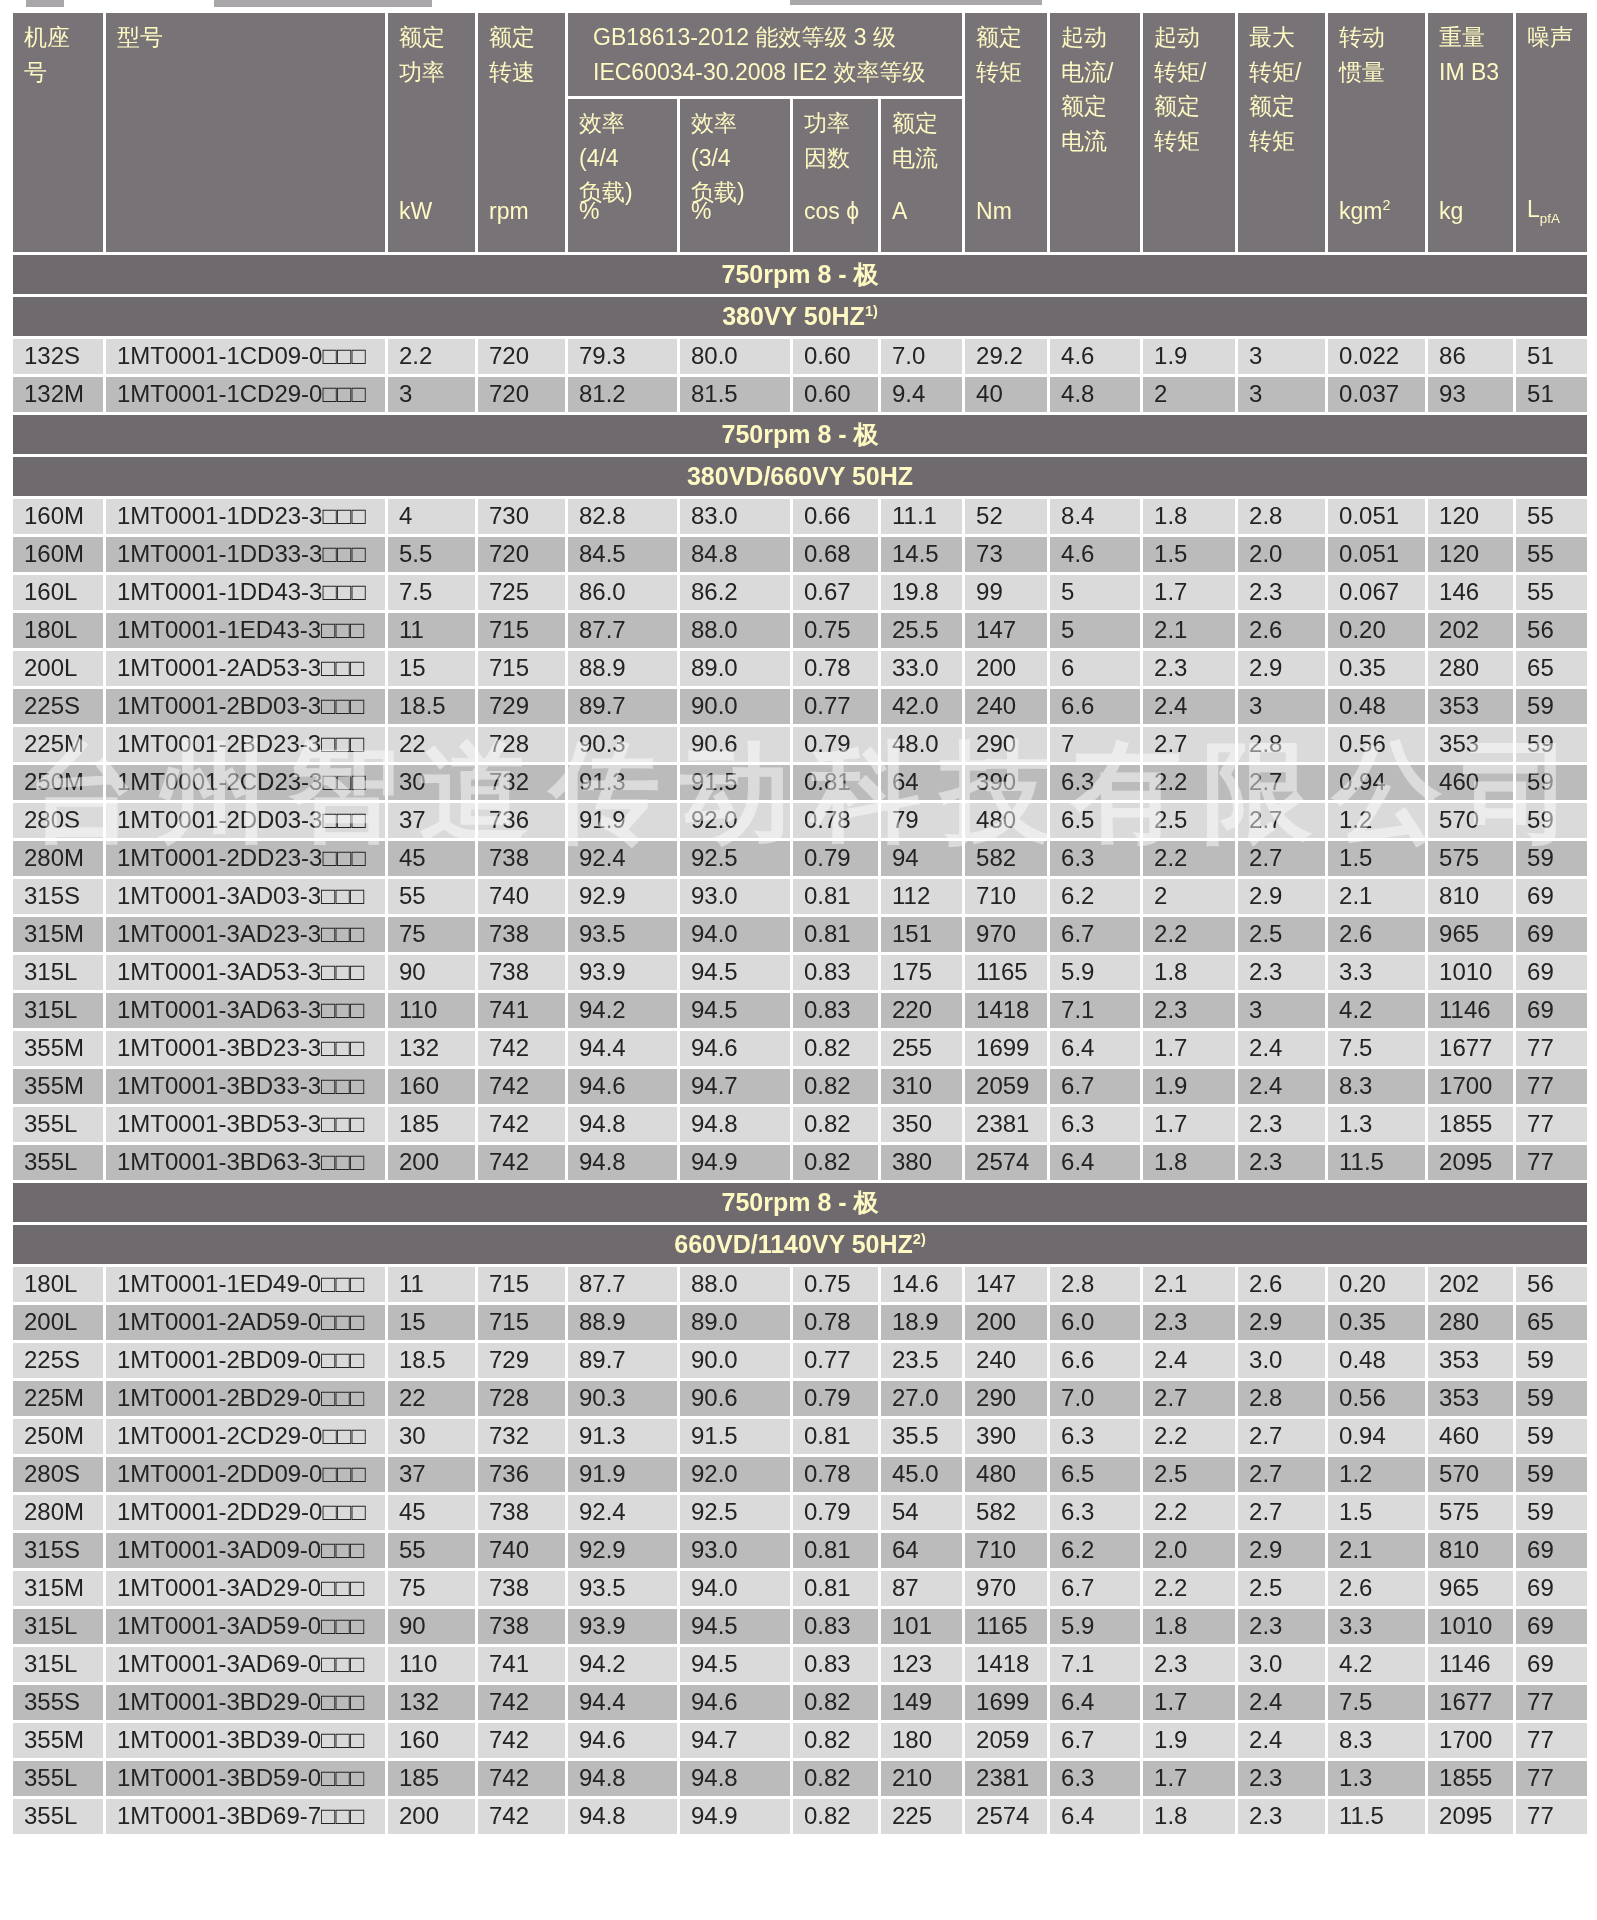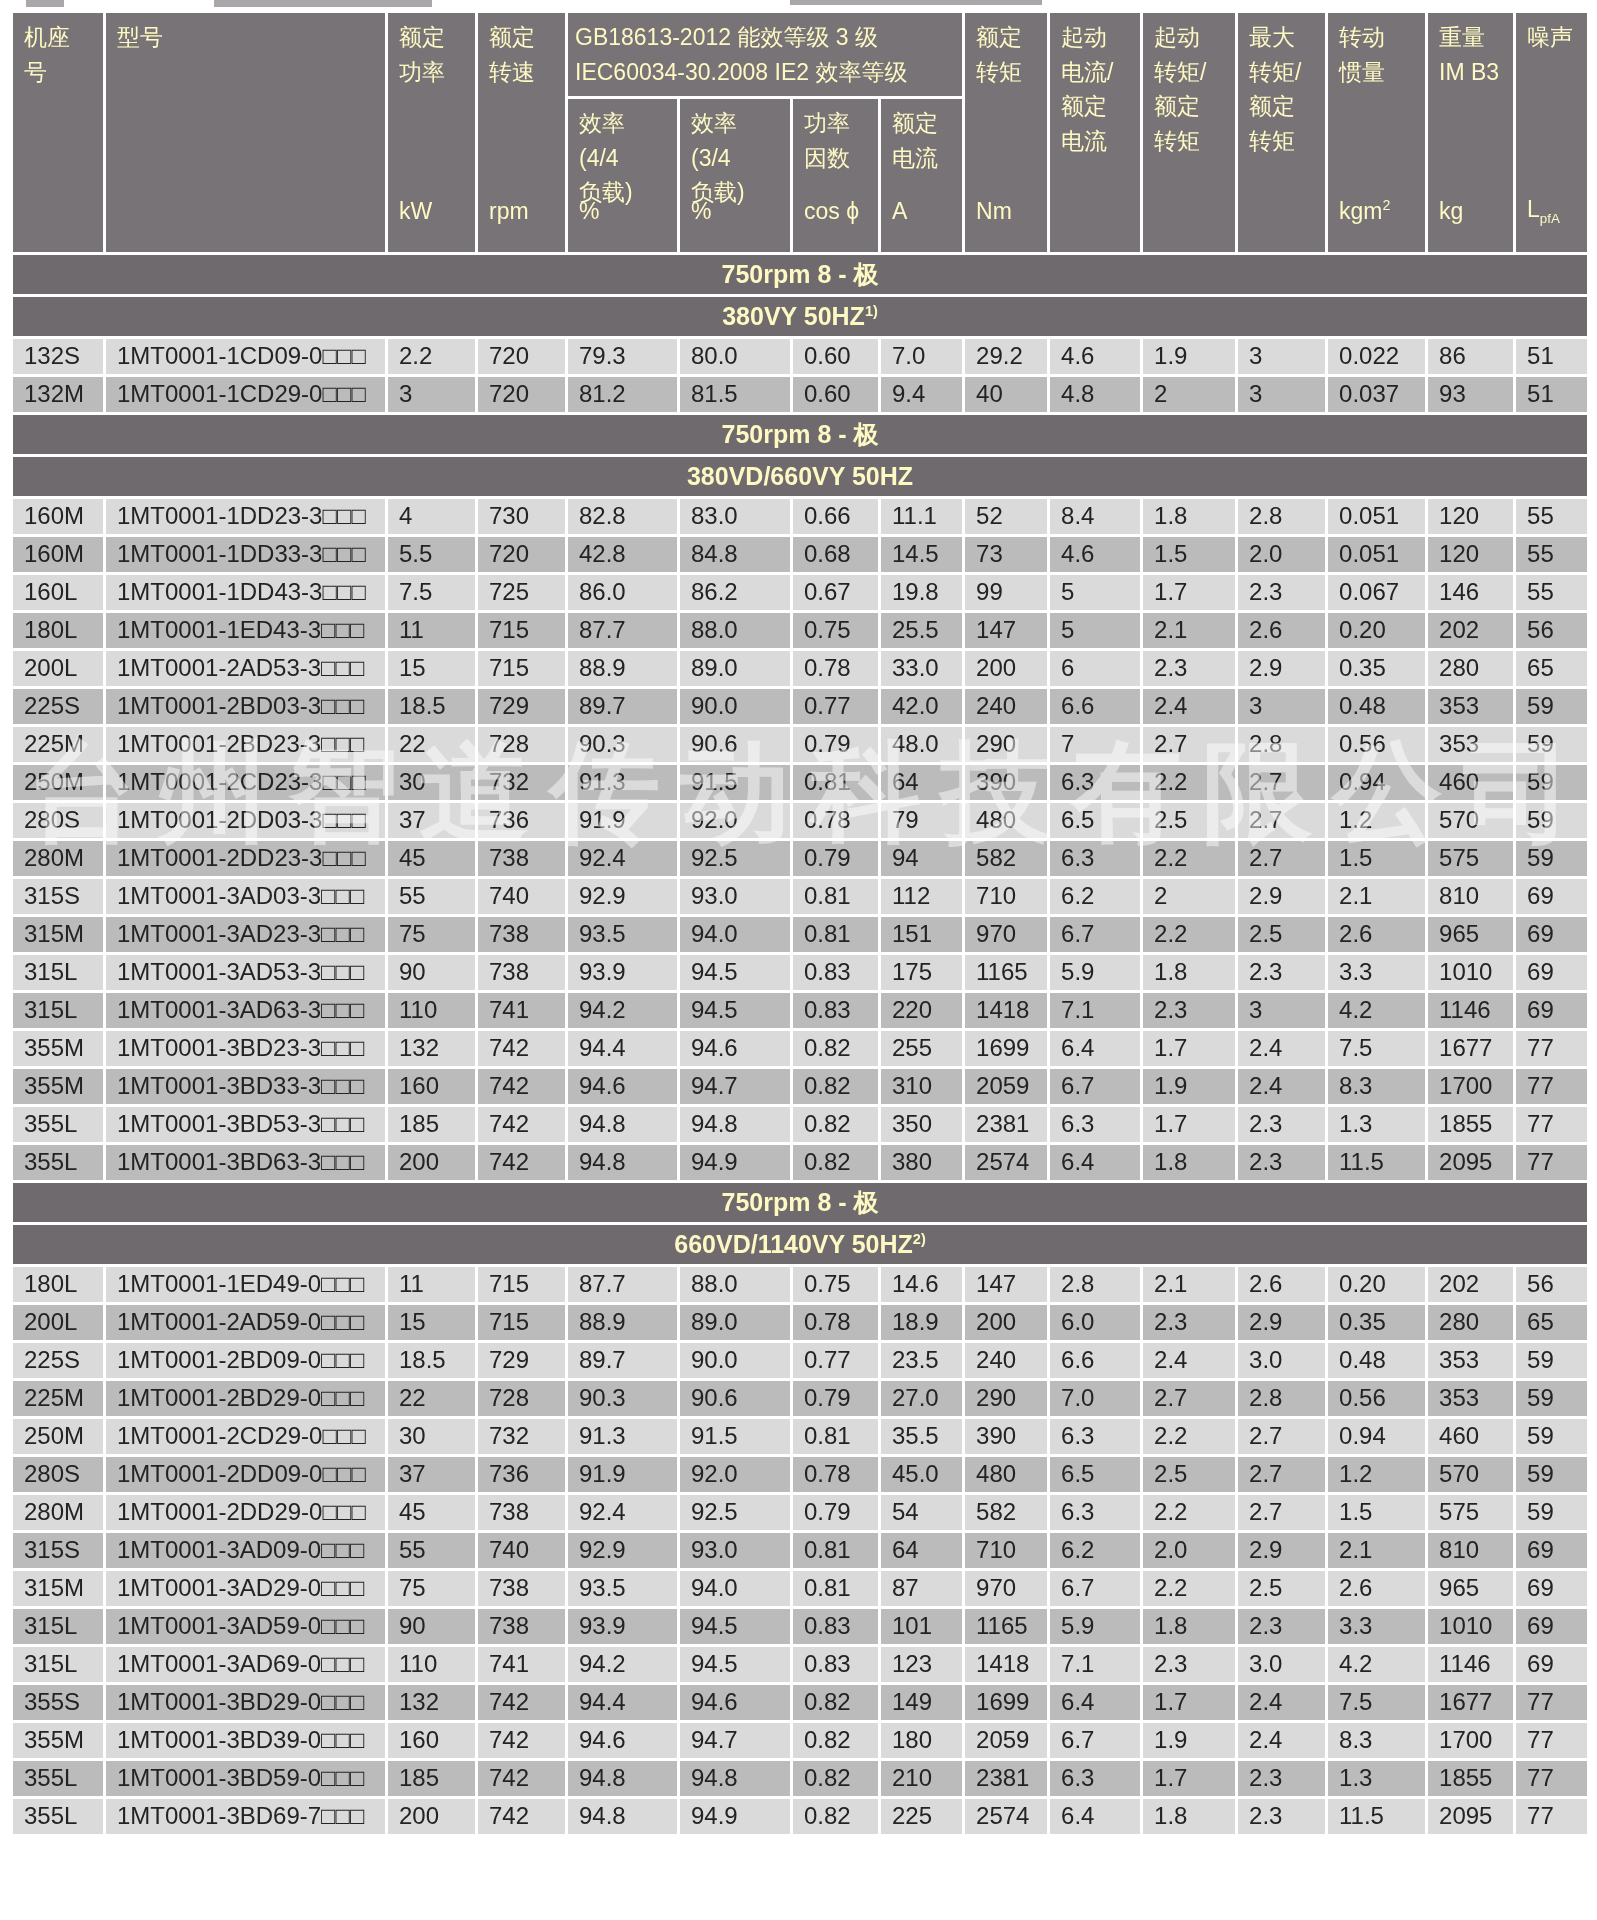--- a/index.html
+++ b/index.html
@@ -18,21 +18,21 @@
     background:#777377;color:#fef9c3;font-weight:400;
     text-align:left;font-size:23px;line-height:1.5;
   }
   th.hcell{position:relative;vertical-align:top;padding:7px 11px 42px 11px;}
   .hl{white-space:pre-line;display:block;}
   .unit{position:absolute;left:11px;bottom:23px;white-space:nowrap;}
   .unit sub{font-size:0.58em;}
   .unit .sup2{font-size:0.62em;vertical-align:super;}
   tr.rowA{height:76px;}
   tr.rowB{height:137px;}
-  th.group{vertical-align:top;padding:7px 7px;}
+  th.group{vertical-align:top;padding:7px 25px;}
   tbody td{
     font-size:24px;color:#232323;padding:2px 11px;height:38px;
     white-space:nowrap;
   }
   tr.light td{background:#dbdadb;}
   tr.dark td{background:#bcbbbc;}
   tr.band td{
     background:#6e6a6e;color:#fef9c3;text-align:center;
     font-size:25px;font-weight:600;height:42px;padding:2px 0;
   }
@@ -214,21 +214,21 @@
         <td>2.8</td>
         <td>0.051</td>
         <td>120</td>
         <td>55</td>
       </tr>
       <tr class="dark">
         <td>160M</td>
         <td>1MT0001-1DD33-3□□□</td>
         <td>5.5</td>
         <td>720</td>
-        <td>42.8</td>
+        <td>84.5</td>
         <td>84.8</td>
         <td>0.68</td>
         <td>14.5</td>
         <td>73</td>
         <td>4.6</td>
         <td>1.5</td>
         <td>2.0</td>
         <td>0.051</td>
         <td>120</td>
         <td>55</td>

